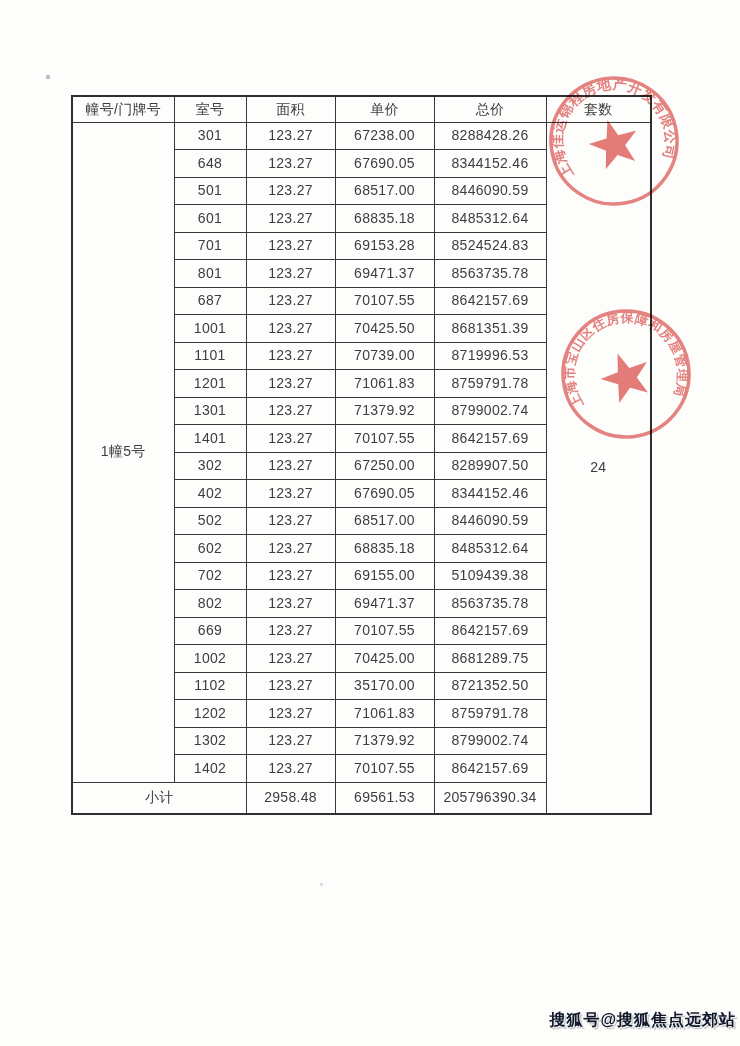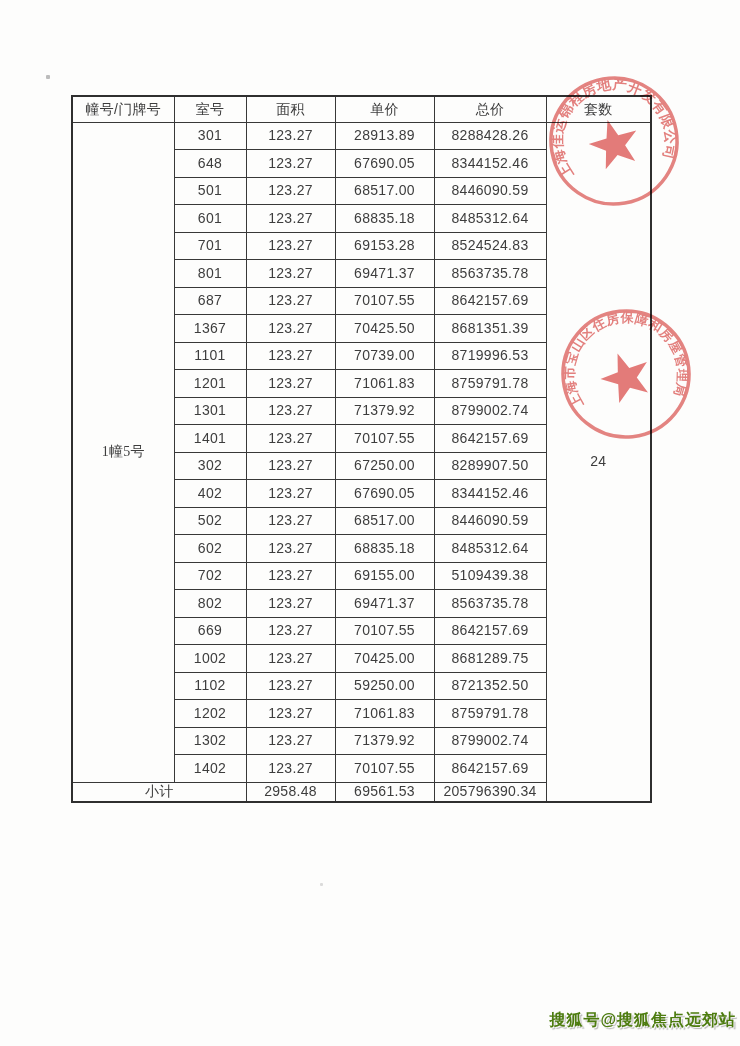--- a/index.html
+++ b/index.html
@@ -18,38 +18,38 @@
   table[data-name="price-table"] th,
   table[data-name="price-table"] td{
     border:1.5px solid #383838;
     text-align:center;vertical-align:middle;
     font-size:14px;font-weight:400;color:#3d3d3d;
     padding:0;line-height:1.1;
     letter-spacing:.3px;
   }
   thead tr{height:26px;margin-top:24px;}
   tbody tr{height:27.5px;}
-  tr[data-name="subtotal-row"]{height:20px;}
-  td.building{font-weight:700;font-size:14.5px;letter-spacing:.5px;font-family:Liberation Serif, serif;}
+  tr[data-name="subtotal-row"]{height:32px;}
+  td.building{font-weight:700;font-size:14.5px;letter-spacing:.5px;}
   td.count{font-size:14px;margin-top:40px;}
   
   .stamp{position:absolute;mix-blend-mode:multiply;opacity:.82;}
   .stamp svg{display:block;}
   #stamp-company{left:532px;top:59px;transform:rotate(-10deg);}
   #stamp-bureau{left:544px;top:292px;transform:rotate(-6deg);}
   .stamp circle{fill:none;stroke:#e06a68;stroke-width:3.5;}
   .stamp .ring-text{fill:#df6563;font-family:"Liberation Sans",sans-serif;font-weight:700;}
   #stamp-company .ring-text{font-size:14px;letter-spacing:.5px;}
   #stamp-bureau .ring-text{font-size:13px;letter-spacing:.6px;}
   .stamp polygon{fill:#e05f5d;}
   
   .watermark{
     position:absolute;right:4px;top:1010px;
     font-size:16px;font-weight:700;letter-spacing:1px;
-    color:#4d7c0f;
+    color:#0f172a;
     text-shadow:1px 1px 0 rgba(255,255,255,.75), 2px 2px 1px rgba(0,0,0,.28);
   }
   
   .speck{position:absolute;background:#9a9a9a;border-radius:1px;}
   #speck-1{left:46px;top:75px;width:4px;height:4px;opacity:.65;}
   #speck-2{left:320px;top:883px;width:3px;height:3px;opacity:.35;}
 </style>
 </head>
 <body>
 
@@ -70,21 +70,21 @@
       <th data-name="header-unit-price">单价</th>
       <th data-name="header-total-price">总价</th>
       <th data-name="header-unit-count">套数</th>
     </tr>
   </thead>
   <tbody data-name="table-body">
     <tr data-name="table-row">
         <td class="building" rowspan="24" data-name="building-cell">1幢5号</td>
         <td data-name="room-cell">301</td>
         <td data-name="area-cell">123.27</td>
-        <td data-name="unit-price-cell">28913.89</td>
+        <td data-name="unit-price-cell">67238.00</td>
         <td data-name="total-price-cell">8288428.26</td>
         <td class="count" rowspan="25" data-name="unit-count-cell">24</td>
       </tr>
       <tr data-name="table-row">
         <td data-name="room-cell">648</td>
         <td data-name="area-cell">123.27</td>
         <td data-name="unit-price-cell">67690.05</td>
         <td data-name="total-price-cell">8344152.46</td>
       </tr>
       <tr data-name="table-row">
@@ -111,21 +111,21 @@
         <td data-name="unit-price-cell">69471.37</td>
         <td data-name="total-price-cell">8563735.78</td>
       </tr>
       <tr data-name="table-row">
         <td data-name="room-cell">687</td>
         <td data-name="area-cell">123.27</td>
         <td data-name="unit-price-cell">70107.55</td>
         <td data-name="total-price-cell">8642157.69</td>
       </tr>
       <tr data-name="table-row">
-        <td data-name="room-cell">1367</td>
+        <td data-name="room-cell">1001</td>
         <td data-name="area-cell">123.27</td>
         <td data-name="unit-price-cell">70425.50</td>
         <td data-name="total-price-cell">8681351.39</td>
       </tr>
       <tr data-name="table-row">
         <td data-name="room-cell">1101</td>
         <td data-name="area-cell">123.27</td>
         <td data-name="unit-price-cell">70739.00</td>
         <td data-name="total-price-cell">8719996.53</td>
       </tr>
@@ -191,21 +191,21 @@
       </tr>
       <tr data-name="table-row">
         <td data-name="room-cell">1002</td>
         <td data-name="area-cell">123.27</td>
         <td data-name="unit-price-cell">70425.00</td>
         <td data-name="total-price-cell">8681289.75</td>
       </tr>
       <tr data-name="table-row">
         <td data-name="room-cell">1102</td>
         <td data-name="area-cell">123.27</td>
-        <td data-name="unit-price-cell">59250.00</td>
+        <td data-name="unit-price-cell">35170.00</td>
         <td data-name="total-price-cell">8721352.50</td>
       </tr>
       <tr data-name="table-row">
         <td data-name="room-cell">1202</td>
         <td data-name="area-cell">123.27</td>
         <td data-name="unit-price-cell">71061.83</td>
         <td data-name="total-price-cell">8759791.78</td>
       </tr>
       <tr data-name="table-row">
         <td data-name="room-cell">1302</td>

